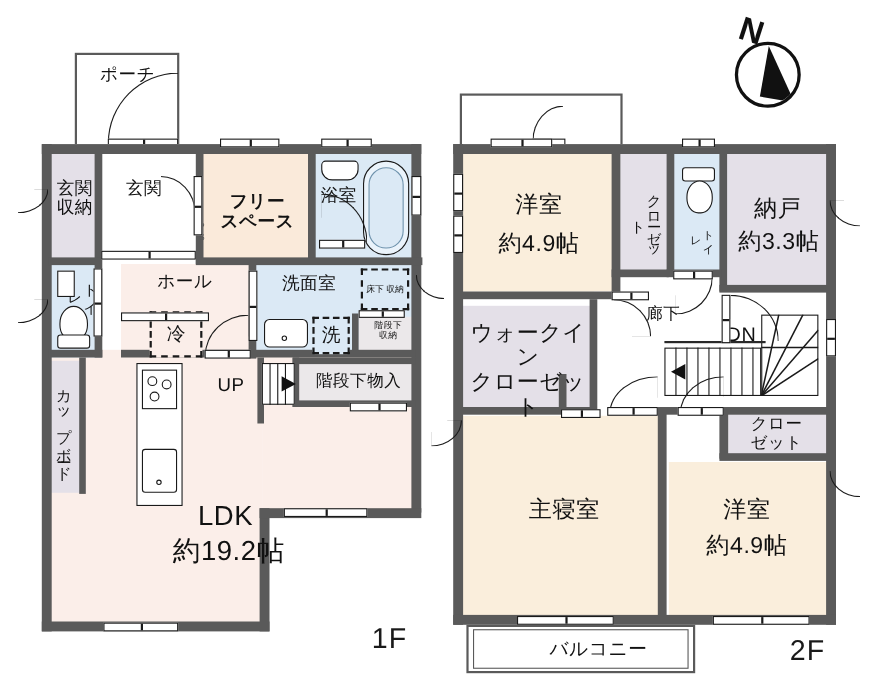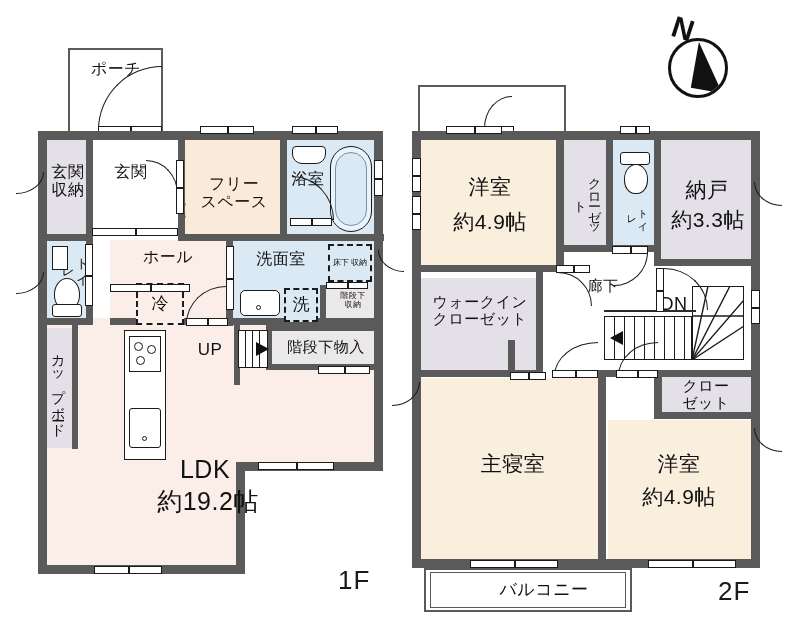--- a/index.html
+++ b/index.html
@@ -225,21 +225,21 @@
     <div class="wall-thin" style="left:234px;top:325px;width:6px;height:60px;"></div>
     <div class="wall-thin" style="left:266px;top:325px;width:6px;height:45px;"></div>
     <div class="wall-thin" style="left:266px;top:364px;width:112px;height:6px;"></div>
     <div class="wall-thin" style="left:266px;top:325px;width:112px;height:6px;"></div>
 
     <div class="wall-thin" style="left:320px;top:285px;width:6px;height:34px;"></div>
 
     <div class="lbl lbl-md" style="left:44px;top:163px;width:48px;">玄関
 収納</div>
     <div class="lbl lbl-md" style="left:96px;top:163px;width:70px;">玄関</div>
-    <div class="lbl lbl-md" style="left:186px;top:175px;width:96px;">フリー
+    <div class="lbl lbl-md" style="left:186px;top:175px;width:96px;font-weight:bold;">フリー
 スペース</div>
     <div class="lbl lbl-md" style="left:286px;top:170px;width:44px;">浴室</div>
     <div class="lbl lbl-md" style="left:240px;top:250px;width:82px;">洗面室</div>
     <div class="lbl lbl-sm vert" style="left:60px;top:245px;height:40px;">トイレ</div>
     <div class="lbl lbl-md" style="left:128px;top:248px;width:80px;">ホール</div>
     <div class="lbl lbl-sm" style="left:276px;top:339px;width:100px;font-size:15px;">階段下物入</div>
     <div class="lbl lbl-tiny" style="left:328px;top:292px;width:50px;">階段下
 収納</div>
     <div class="lbl lbl-sm vert" style="left:50px;top:332px;height:112px;font-size:14px;">カップボード</div>
     <div class="lbl lbl-xl" style="left:150px;top:455px;width:110px;">LDK</div>
@@ -379,21 +379,21 @@
     <div class="wall-thin" style="left:508px;top:340px;width:7px;height:32px;"></div>
 
     <div class="lbl lbl-lg" style="left:448px;top:175px;width:84px;">洋室</div>
     <div class="lbl lbl-lg" style="left:430px;top:210px;width:120px;">約4.9帖</div>
     <div class="lbl lbl-sm vert" style="left:572px;top:160px;height:80px;font-size:13px;">クローゼット</div>
     <div class="lbl lbl-xs vert" style="left:626px;top:196px;height:36px;">トイレ</div>
     <div class="lbl lbl-lg" style="left:670px;top:178px;width:74px;">納戸</div>
     <div class="lbl lbl-lg" style="left:660px;top:208px;width:96px;">約3.3帖</div>
     <div class="lbl lbl-md" style="left:578px;top:278px;width:50px;font-size:15px;">廊下</div>
     <div class="lbl lbl-md" style="left:654px;top:294px;width:40px;font-size:18px;">DN</div>
-    <div class="lbl lbl-sm" style="left:424px;top:294px;width:112px;font-size:15px;">ウォークイン
+    <div class="lbl lbl-sm" style="left:424px;top:294px;width:112px;font-size:20px;font-family:Liberation Mono, monospace;">ウォークイン
 クローゼット</div>
     <div class="lbl lbl-sm" style="left:664px;top:378px;width:84px;font-size:15px;">クロー
 ゼット</div>
     <div class="lbl lbl-lg" style="left:466px;top:452px;width:94px;">主寝室</div>
     <div class="lbl lbl-lg" style="left:636px;top:452px;width:86px;">洋室</div>
     <div class="lbl lbl-lg" style="left:618px;top:485px;width:122px;">約4.9帖</div>
 
     <div class="fx" style="left:620px;top:152px;width:30px;height:13px;border-radius:3px;"></div>
     <div class="fx fx-round" style="left:624px;top:164px;width:24px;height:30px;border-radius:50% 50% 45% 45%;"></div>
 

